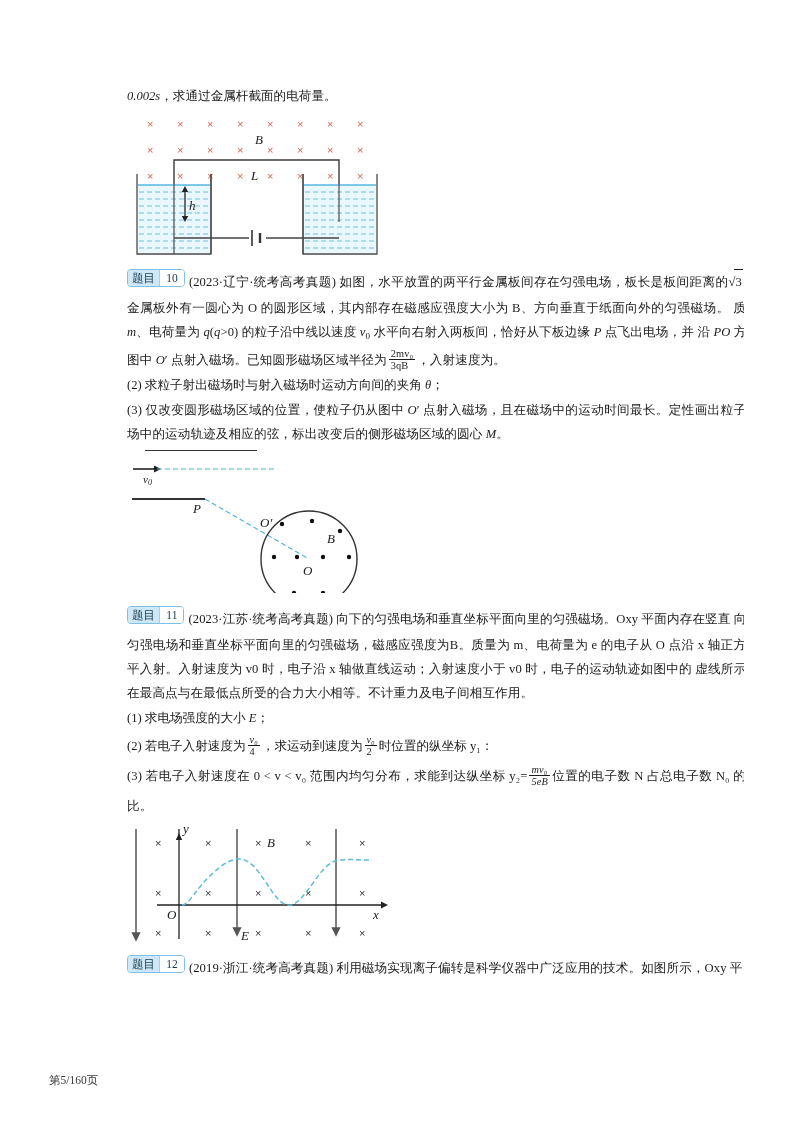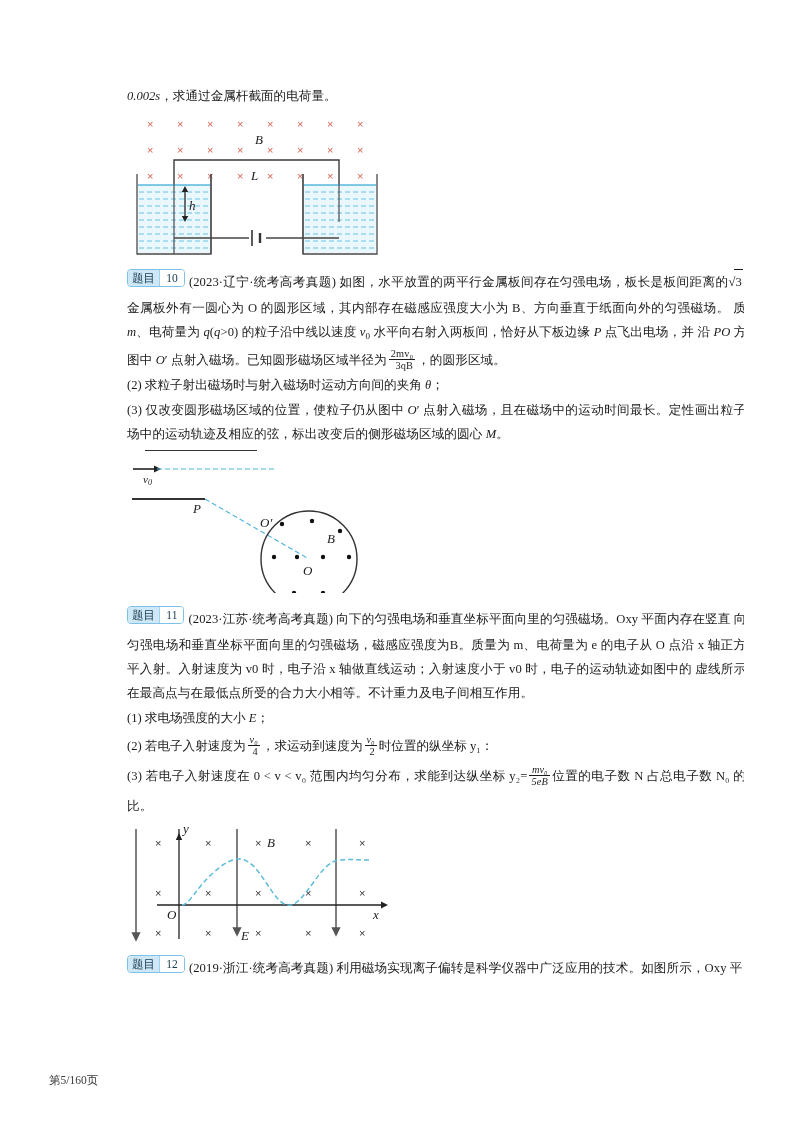--- a/index.html
+++ b/index.html
@@ -35,21 +35,21 @@
   .lead-line {
     font-size: 12.6px;
     line-height: 20px;
     margin: 0 0 6px 0;
   }
   .it { font-style: italic; font-family: "Liberation Serif", serif; }
   .sub { font-size: 0.72em; vertical-align: -0.28em; }
   .frac {
     display: inline-block;
     vertical-align: -0.52em;
-    text-align: right;
+    text-align: left;
     font-size: 0.82em;
     line-height: 1.12;
     margin: 0 2px;
   }
   .frac .num { display: block; padding: 0 2px; border-bottom: 1px solid #1a1a1a; }
   .frac .den { display: block; padding: 0 2px; }
   .sqrt { font-style: normal; }
   .sqrt .rad { display: inline-block; }
   .sqrt .under {
     display: inline-block;
@@ -217,21 +217,21 @@
         </g>
       </svg>
     </div>
 
     <div class="qblock" style="margin-top:12px;">
       <p class="para qhead">
         <span class="badge"><span class="bwrap"><span class="btxt">题目</span><span class="bnum">10</span></span></span><span>(2023·辽宁·统考高考真题)</span>
         <span>如图，水平放置的两平行金属板间存在匀强电场，板长是板间距离的</span><span class="sqrt"><span class="rad">√</span><span class="under">3</span></span>
         <span>倍。金属板外有一圆心为 O 的圆形区域，其内部存在磁感应强度大小为 B、方向垂直于纸面向外的匀强磁场。</span>
         <span>质量为 <span class="it">m</span>、电荷量为 <span class="it">q</span>(<span class="it">q</span>&gt;0) 的粒子沿中线以速度 <span class="it">v</span><span class="sub">0</span> 水平向右射入两板间，恰好从下板边缘 <span class="it">P</span> 点飞出电场，并</span>
-        <span>沿 <span class="it">PO</span> 方向从图中 <span class="it">O</span>′ 点射入磁场。已知圆形磁场区域半径为</span><span class="frac"><span class="num">2mv₀</span><span class="den">3qB</span></span><span>，的圆形区域。</span>
+        <span>沿 <span class="it">PO</span> 方向从图中 <span class="it">O</span>′ 点射入磁场。已知圆形磁场区域半径为</span><span class="frac"><span class="num">2mv₀</span><span class="den">3qB</span></span><span>，入射速度为。</span>
       </p>
 
       <p class="subq">(2) 求粒子射出磁场时与射入磁场时运动方向间的夹角 <span class="it">θ</span>；</p>
       <p class="para" style="line-height:24px;">(3) 仅改变圆形磁场区域的位置，使粒子仍从图中 <span class="it">O</span>′ 点射入磁场，且在磁场中的运动时间最长。定性画出粒子在磁场中的运动轨迹及相应的弦，标出改变后的侧形磁场区域的圆心 <span class="it">M</span>。</p>
 
       <div class="hr-rule"></div>
 
       <div class="figwrap" style="margin-top:2px;">
         <svg width="250" height="140" viewBox="0 0 250 140">
 

